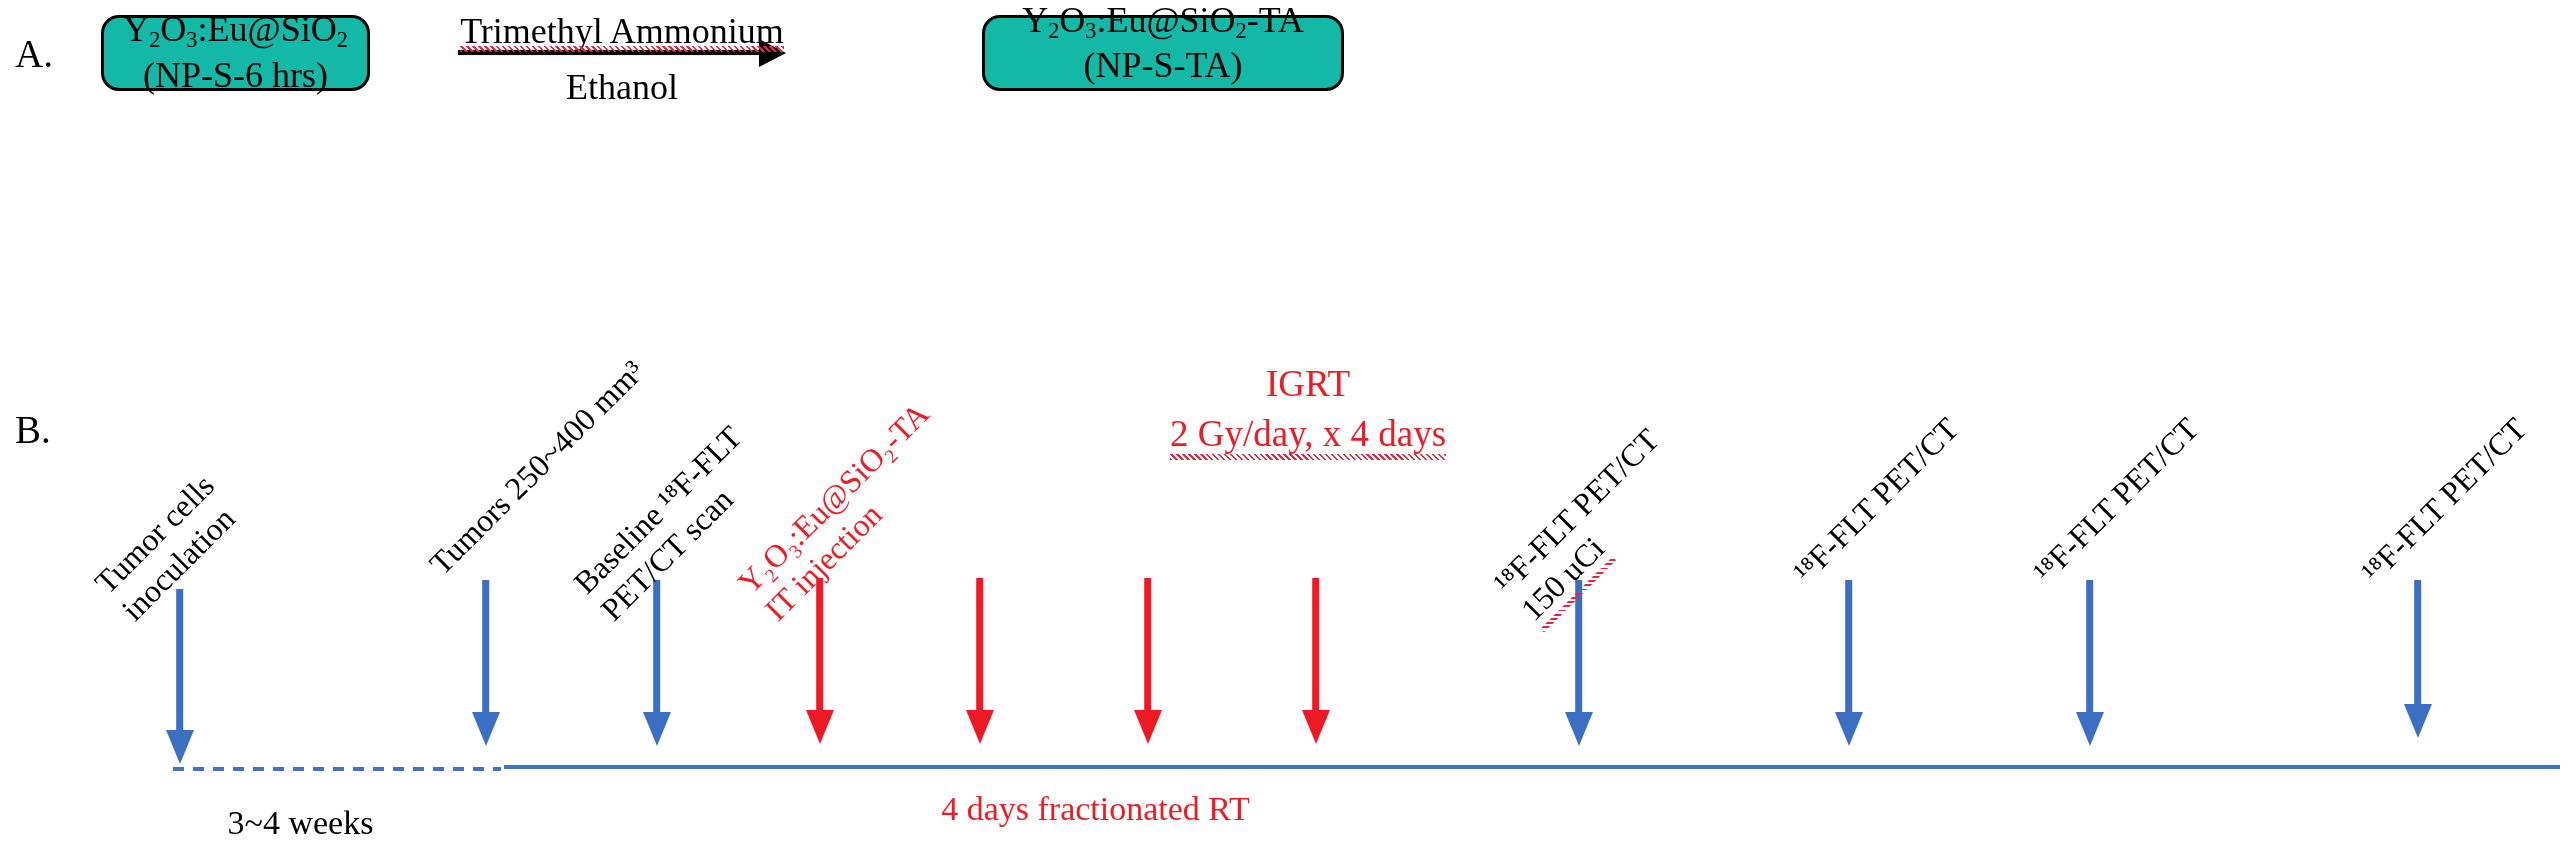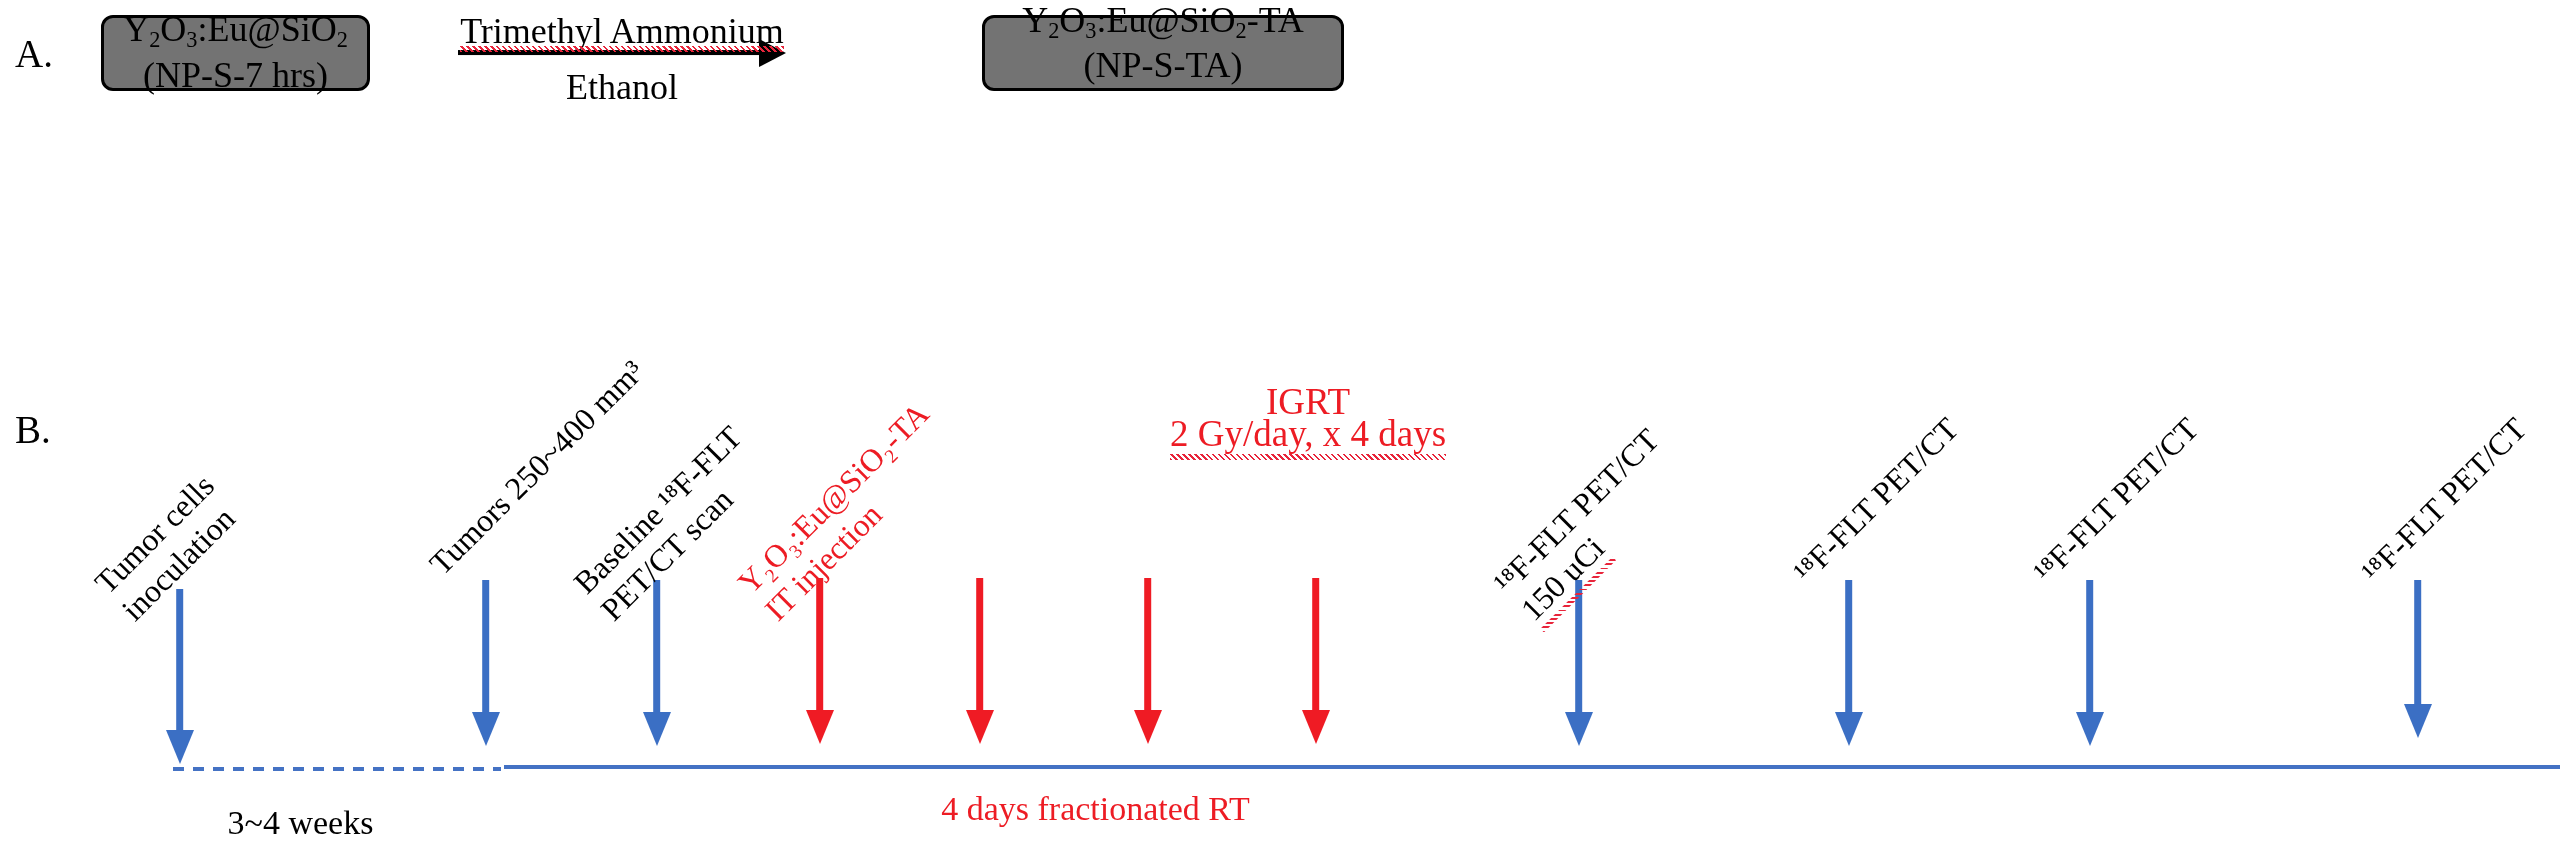--- a/index.html
+++ b/index.html
@@ -25,22 +25,22 @@
     font-size: 39px;
     line-height: 1;
     color: #000;
     white-space: nowrap;
   }
 
   
   .chem-box {
     position: absolute;
     border: 3.4px solid #000;
-    border-radius: 12px;
-    background: #737373;
+    border-radius: 18px;
+    background: #14b8a6;
     display: flex;
     flex-direction: column;
     align-items: center;
     justify-content: center;
     box-sizing: border-box;
   }
   .chem-line {
     font-size: 36px;
     line-height: 1.22;
     white-space: nowrap;
@@ -167,21 +167,21 @@
 </style>
 </head>
 <body>
 
 <div id="figure">
 
   <div class="panel-letter abs" style="left:15px; top:34px;">A.</div>
 
   <div class="chem-box" style="left:101px; top:15px; width:269px; height:76px;">
     <div class="chem-line">Y<sub>2</sub>O<sub>3</sub>:Eu@SiO<sub>2</sub></div>
-    <div class="chem-line">(NP-S-7 hrs)</div>
+    <div class="chem-line">(NP-S-6 hrs)</div>
   </div>
 
   <div class="rxn-arrow-wrap" style="left:458px; top:40px; width:328px; height:25px;">
     <div class="rxn-shaft" style="width:303px;"></div>
     <div class="rxn-head" style="left:301px;"></div>
   </div>
   <div class="rxn-label" style="left:458px; top:69px; width:328px;">Ethanol</div>
   <div class="rxn-label" style="left:458px; top:12.6px; width:328px;">
     <span class="squig-inline">Trimethyl Ammonium</span>
   </div>
@@ -280,21 +280,21 @@
   </div>
 
   <div class="rot-label" style="left:2053px; top:553px;">
     <span class="rot-line">¹⁸F-FLT PET/CT</span>
   </div>
 
   <div class="rot-label" style="left:2381px; top:553px;">
     <span class="rot-line">¹⁸F-FLT PET/CT</span>
   </div>
 
-  <div class="h-label red big" style="left:1085px; top:380px; width:446px;">IGRT</div>
+  <div class="h-label red big" style="left:1085px; top:362px; width:446px;">IGRT</div>
   <div class="h-label red big" style="left:1085px; top:412px; width:446px;">
     <span class="squig-inline">2 Gy/day, x 4 days</span>
   </div>
 
   <div class="h-label" style="left:141px; top:803px; width:319px;">3~4 weeks</div>
 
   <div class="h-label red" style="left:776px; top:789px; width:639px;">4 days fractionated RT</div>
 
 
 </div>

